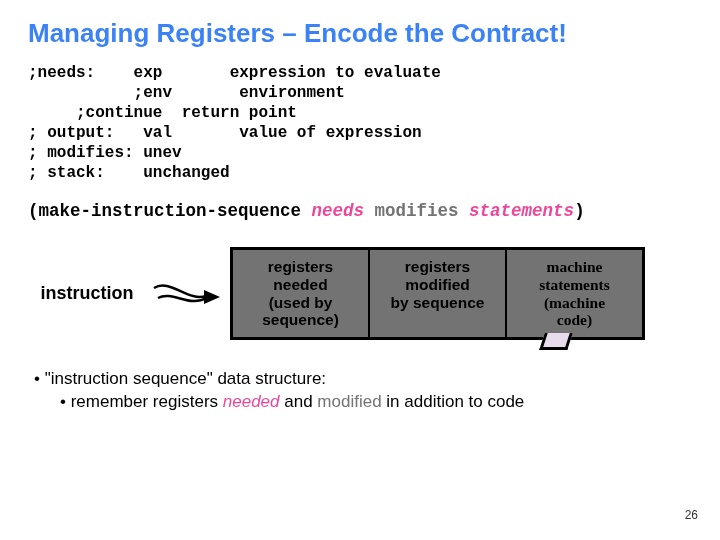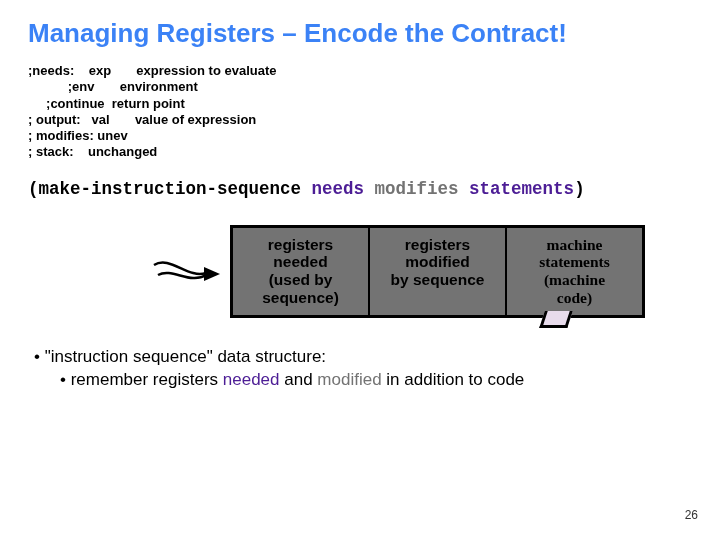--- a/index.html
+++ b/index.html
@@ -15,29 +15,29 @@
   .slide {
     padding: 18px 28px 0 28px;
   }
   .title {
     font-size: 26px;
     font-weight: bold;
     color: #3b82f6;
     margin-bottom: 14px;
   }
   .code-block {
-    font-family: Liberation Sans, sans-serif;
-    font-size: 13px;
+    font-family: Liberation Mono, monospace;
+    font-size: 16px;
     font-weight: bold;
     line-height: 1.25;
     white-space: pre;
     margin-bottom: 18px;
     color: black;
   }
-  .purple { color: #4c1d95; }
+  .purple { color: #ec4899; font-style: italic; }
   .red { color: #737373; }
   .make-line {
     font-family: "Courier New", monospace;
     font-size: 17.5px;
     font-weight: bold;
     margin-bottom: 26px;
   }
   .diagram-row {
     display: flex;
     align-items: center;
@@ -122,20 +122,21 @@
 <span>           ;env       environment</span>
 <span>     ;continue  return point</span>
 <span>; output:   val       value of expression</span>
 <span>; modifies: unev</span>
 <span>; stack:    unchanged</span></div>
 
   <div class="make-line"><span>(make-instruction-sequence </span><span class="purple">needs</span><span> </span><span class="red">modifies</span><span> </span><span class="purple">statements</span><span>)</span></div>
 
   <div class="diagram-row">
     <div class="label-left">
+      <div>instruction</div>
     </div>
     <div class="arrow-wrap">
       <svg width="72" height="36" viewBox="0 0 72 36">
         <path d="M 4 12 C 20 2, 38 26, 56 20" stroke="black" stroke-width="2.5" fill="none"></path>
         <path d="M 8 22 C 22 14, 40 32, 56 22" stroke="black" stroke-width="2.5" fill="none"></path>
         <polygon points="54,14 70,21 54,28" fill="black"></polygon>
       </svg>
     </div>
     <div class="callout-wrap">
       <div class="boxes">

